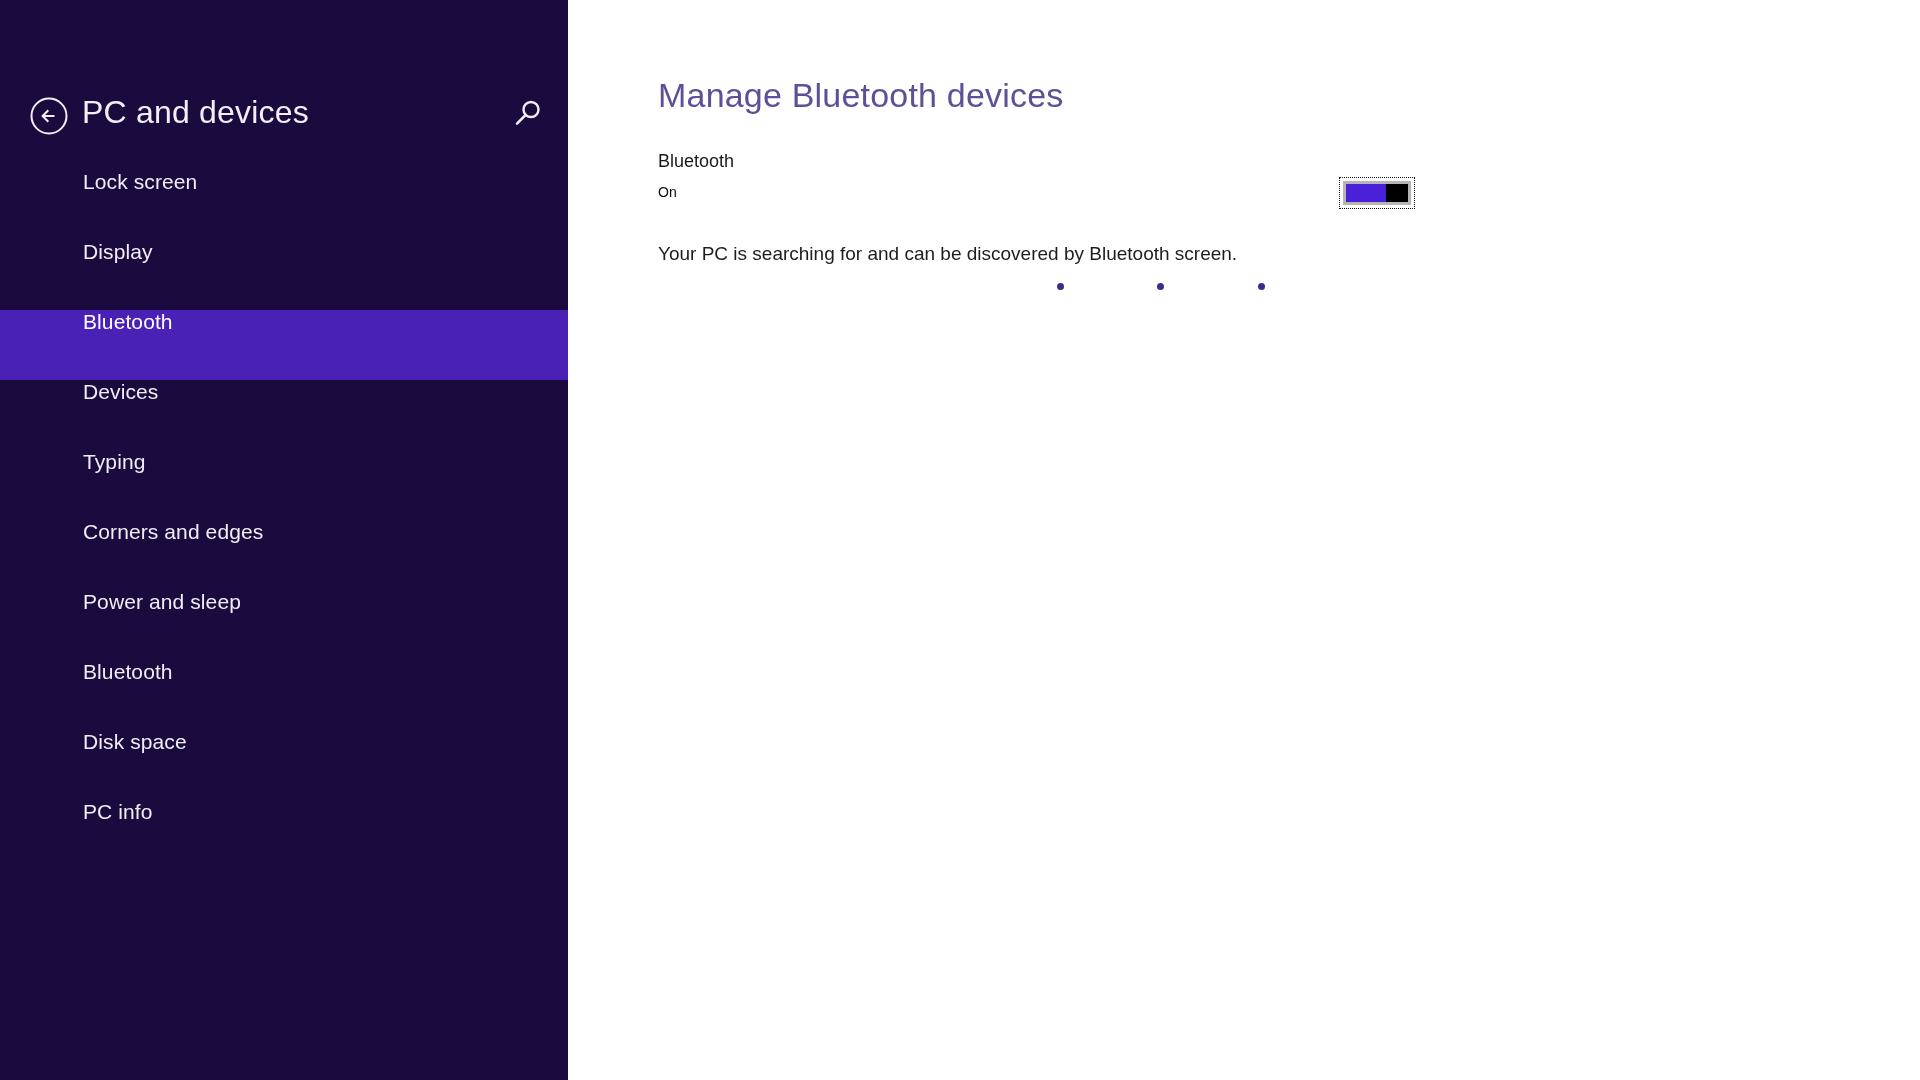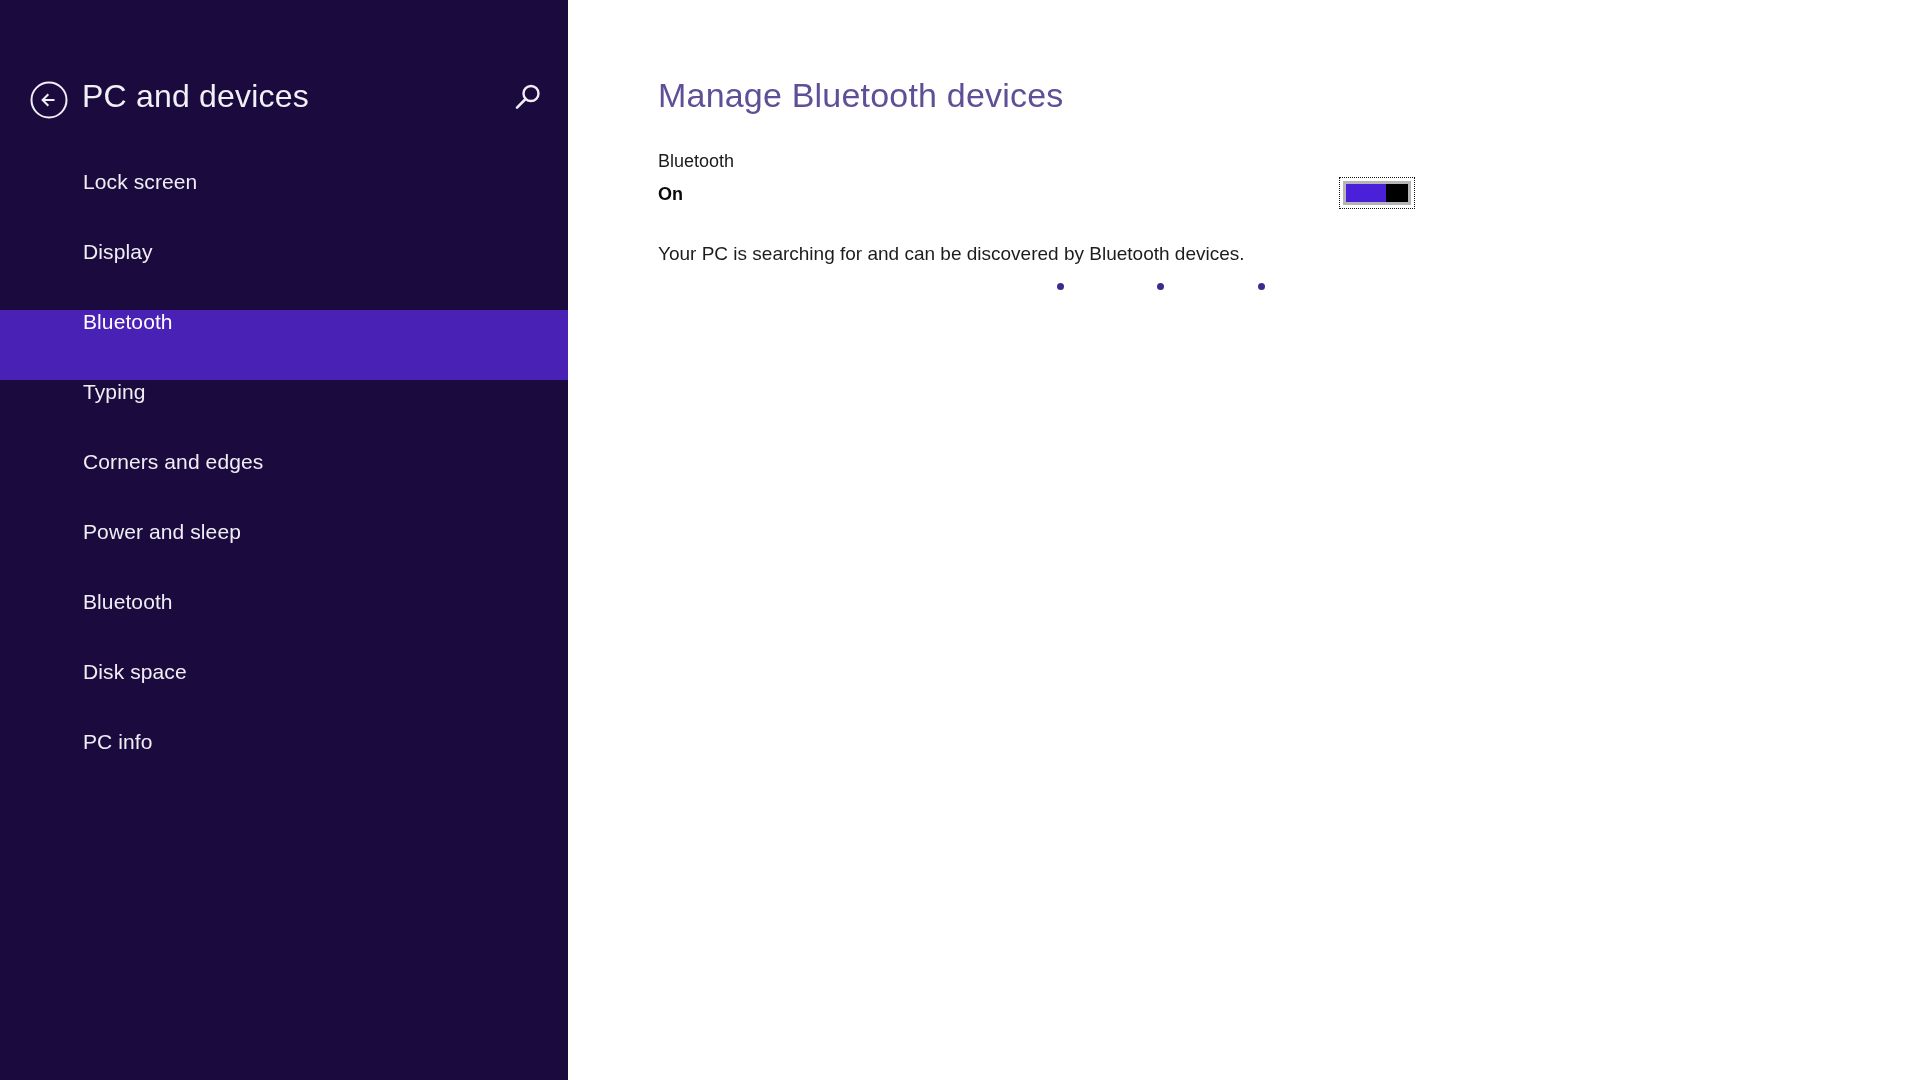--- a/index.html
+++ b/index.html
@@ -23,21 +23,21 @@
     left: 0;
     top: 0;
     width: 568px;
     height: 1080px;
     background: #1b0a3d;
   }
 
   #sidebar-header {
     position: absolute;
     left: 0;
-    top: 0;
+    top: 16px;
     width: 568px;
     height: 150px;
   }
 
   #back-button {
     position: absolute;
     left: 29px;
     top: 80px;
     width: 40px;
     height: 40px;
@@ -124,22 +124,22 @@
     font-size: 18px;
     font-weight: 400;
     color: #1a1a1a;
     white-space: nowrap;
   }
 
   #bt-state-label {
     position: absolute;
     left: 86px;
     top: 184px;
-    font-size: 18px;
-    font-weight: 700;
+    font-size: 14px;
+    font-weight: 400;
     color: #0a0a0a;
     white-space: nowrap;
   }
 
   
   #bt-toggle {
     position: absolute;
     left: 767px;
     top: 177px;
     width: 76px;
@@ -230,20 +230,23 @@
       <div class="nav-item">
         <span class="nav-label">Lock screen</span>
       </div>
       <div class="nav-item">
         <span class="nav-label">Display</span>
       </div>
       <div class="nav-item selected">
         <span class="nav-label">Bluetooth</span>
       </div>
       <div class="nav-item">
+        <span class="nav-label">Devices</span>
+      </div>
+      <div class="nav-item">
         <span class="nav-label">Typing</span>
       </div>
       <div class="nav-item">
         <span class="nav-label">Corners and edges</span>
       </div>
       <div class="nav-item">
         <span class="nav-label">Power and sleep</span>
       </div>
       <div class="nav-item">
         <span class="nav-label">Bluetooth</span>
@@ -266,21 +269,21 @@
 
   <div id="bt-state-label">On</div>
 
   <div id="bt-toggle">
     <div class="toggle-track">
       <div class="toggle-fill"></div>
       <div class="toggle-thumb"></div>
     </div>
   </div>
 
-  <div id="status-text">Your PC is searching for and can be discovered by Bluetooth devices.</div>
+  <div id="status-text">Your PC is searching for and can be discovered by Bluetooth screen.</div>
 
   <div id="progress-dots">
       <span class="dot" style="background: rgb(59, 43, 143);"></span>
       <span class="dot" style="background: rgb(59, 43, 143);"></span>
       <span class="dot" style="background: rgb(59, 43, 143);"></span>
     </div>
 
 </div>
 
 </body></html>

